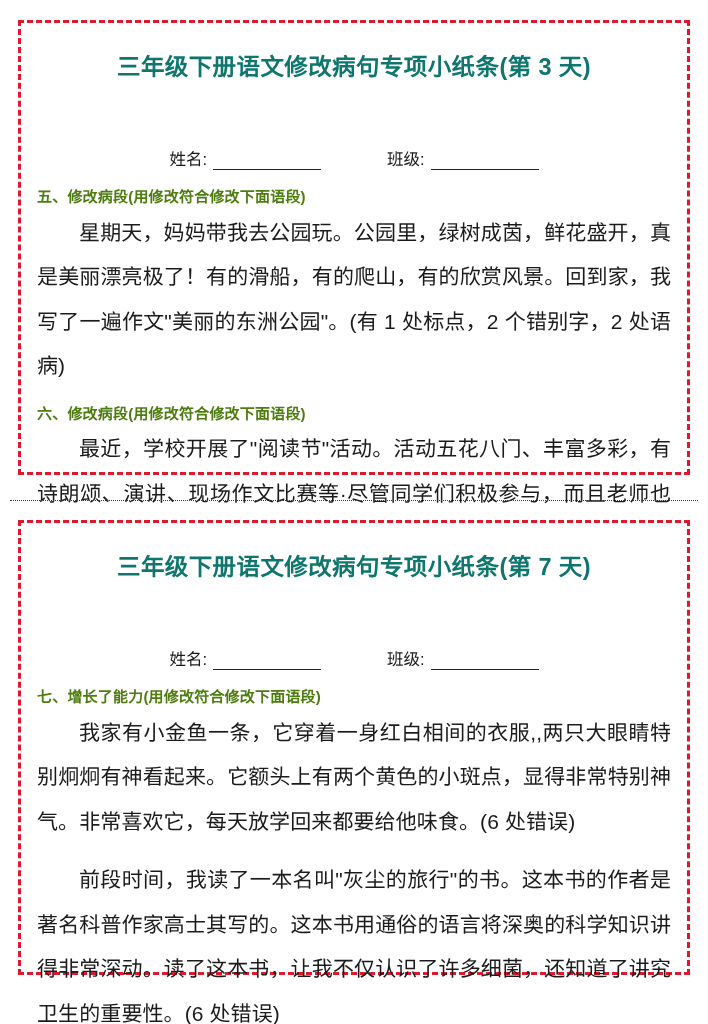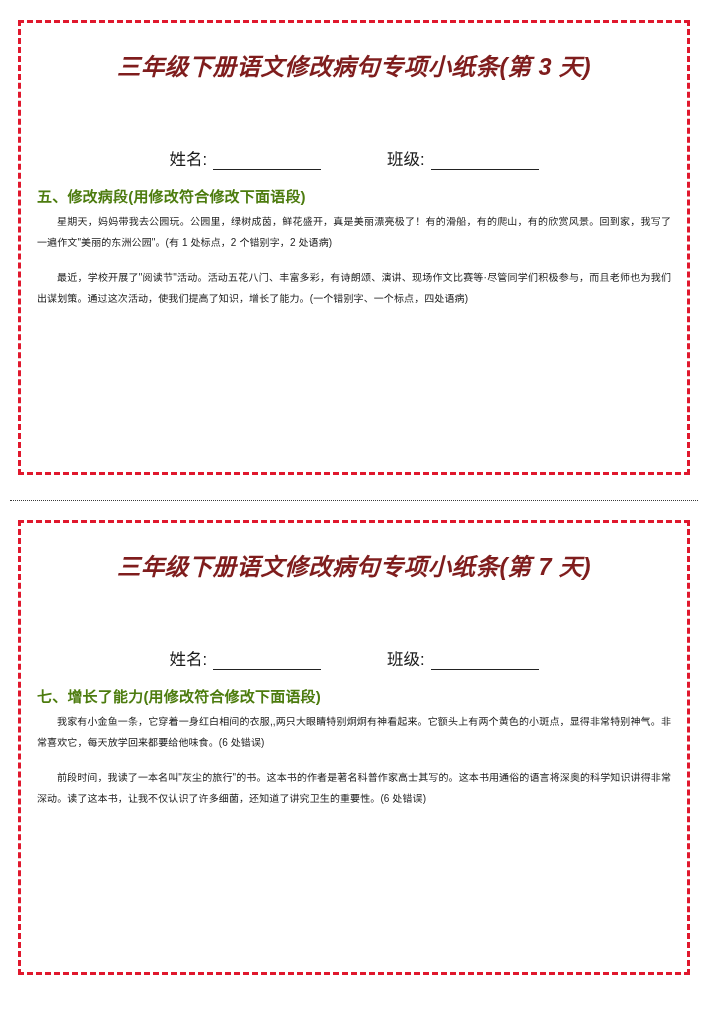--- a/index.html
+++ b/index.html
@@ -38,25 +38,24 @@
   }
   #card-0 { top: 20px;  height: 455px; }
   #card-1 { top: 520px; height: 455px; }
 
   
   .card-title {
     text-align: center;
     font-size: 23.5px;
     font-weight: bold;
     letter-spacing: 0.4px;
-    color: #7f1d1d;
+    color: #0f766e;
     margin: 16px 0 0 0;
     line-height: 1.25;
     white-space: nowrap;
-    font-style: italic;
   }
 
   
   .meta-row {
     display: flex;
     justify-content: center;
     align-items: flex-end;
     gap: 66px;
     margin-top: 20px;
     font-size: 16.5px;
@@ -84,21 +83,21 @@
   .section-heading {
     font-size: 15px;
     font-weight: bold;
     color: #4d7c0f;
     line-height: 1.5;
     margin: 0 0 2px 2px;
     letter-spacing: 0.2px;
   }
 
   .section-body {
-    font-size: 10px;
+    font-size: 21px;
     line-height: 2.12;
     color: #1b1b1b;
     margin: 0 2px 0 2px;
     text-align: justify;
     text-justify: inter-character;
     text-indent: 2em;
     letter-spacing: 0.1px;
   }
 
   
@@ -132,20 +131,21 @@
     </div>
 
     <div class="sections">
 
       <div class="section">
         <p class="section-heading">五、修改病段(用修改符合修改下面语段)</p>
         <p class="section-body">星期天，妈妈带我去公园玩。公园里，绿树成茵，鲜花盛开，真是美丽漂亮极了！有的滑船，有的爬山，有的欣赏风景。回到家，我写了一遍作文"美丽的东洲公园"。(有 1 处标点，2 个错别字，2 处语病)</p>
       </div>
 
       <div class="section">
+        <p class="section-heading">六、修改病段(用修改符合修改下面语段)</p>
         <p class="section-body">最近，学校开展了"阅读节"活动。活动五花八门、丰富多彩，有诗朗颂、演讲、现场作文比赛等·尽管同学们积极参与，而且老师也为我们出谋划策。通过这次活动，使我们提高了知识，增长了能力。(一个错别字、一个标点，四处语病)</p>
       </div>
 
     </div>
   </section>
 
   <div class="sheet-separator"></div>
 
   <section class="card" id="card-1">
 

